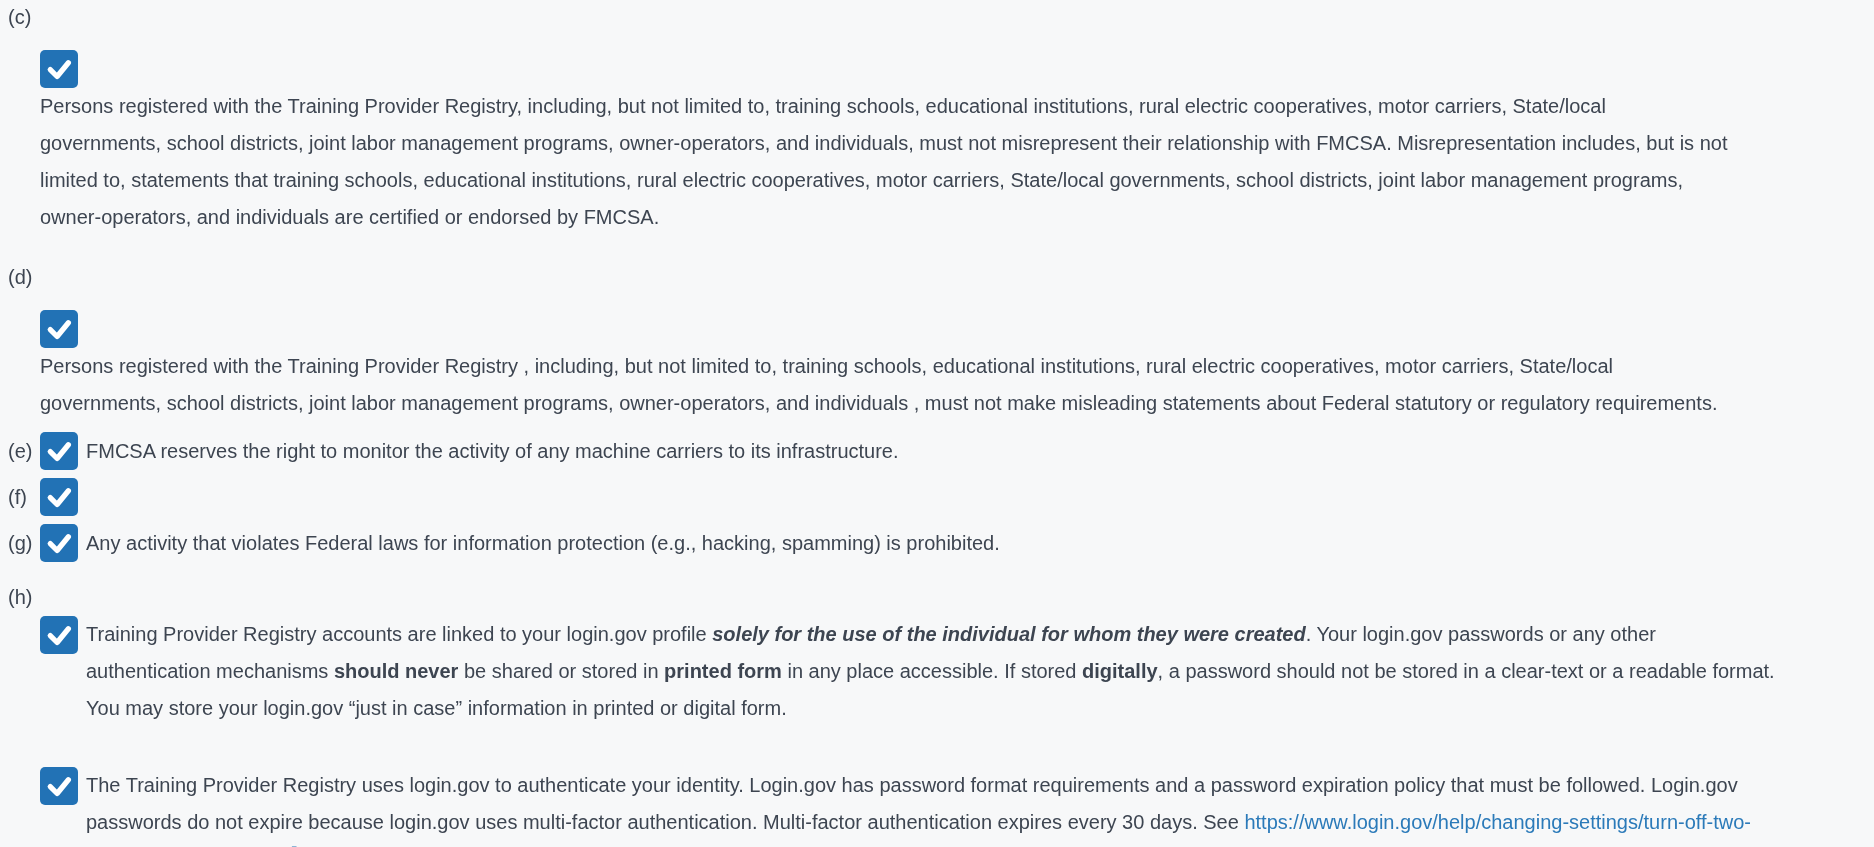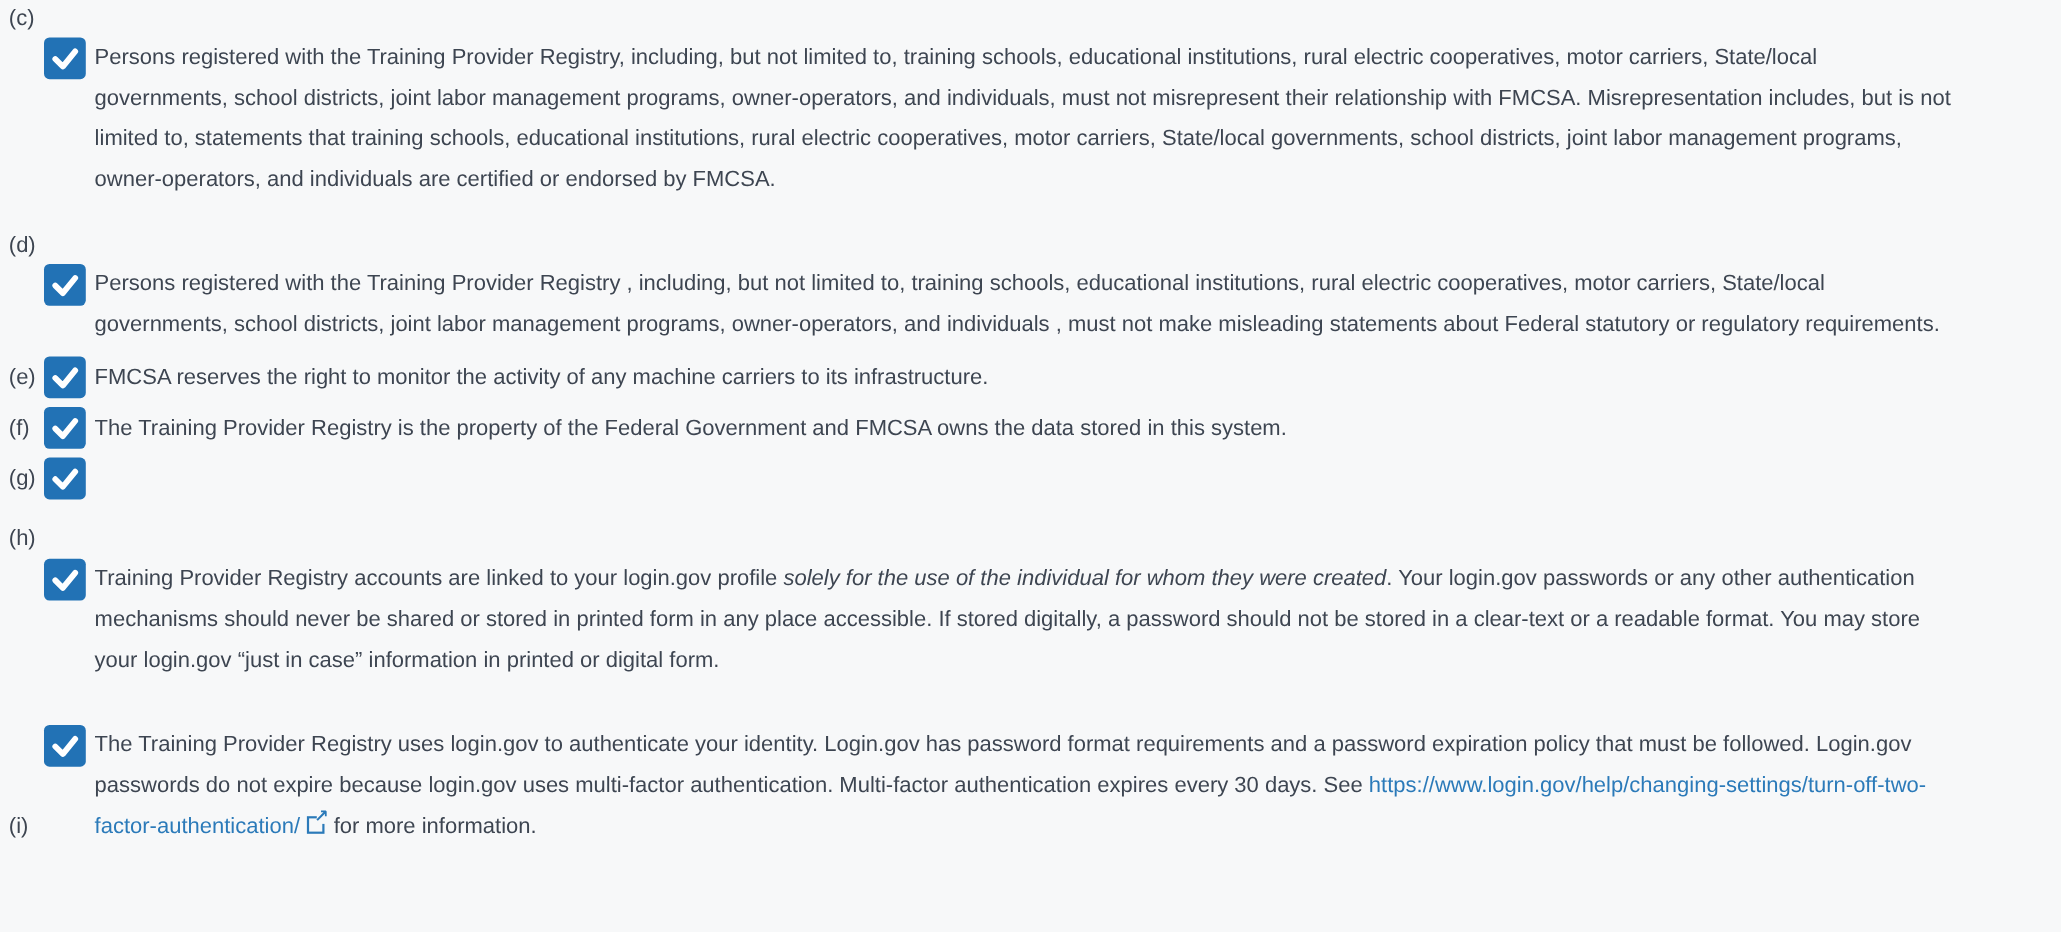--- a/index.html
+++ b/index.html
@@ -28,21 +28,21 @@
     background: #2272b5;
     border-radius: 5px;
     display: flex; align-items: center; justify-content: center;
     margin-right: 8px;
     cursor: pointer;
     box-sizing: border-box;
   }
   .checkbox svg { width: 30px; height: 30px; display: block; }
 
   .para { line-height: 37px; flex: 1 1 auto; max-width: 1690px; }
-  .b { font-weight: normal; }
+  .b { font-weight: bold; }
   .i { font-style: italic; }
 
   a.link { color: #2b7ab9; text-decoration: none; cursor: pointer; }
 
   .ext-icon {
     display: inline-block;
     width: 12px; height: 12px;
     border: 2.5px solid #2b7ab9;
     position: relative;
     margin-left: 6px; margin-right: 3px;
@@ -57,21 +57,21 @@
   }
   .ext-icon::after {
     content: "\2197";
     position: absolute;
     top: -9px; right: -6px;
     font-size: 16px; font-weight: bold;
     color: #2b7ab9;
     line-height: 1;
   }
 
-  .mt2 { margin-top: 2px; }
+  .mt2 { margin-top: 18px; flex-direction: column; }
   .mt4 { margin-top: 4px; }
   .mt8 { margin-top: 8px; }
   .mt10 { margin-top: 10px; }
   .mt20 { margin-top: 20px; }
   .mt26 { margin-top: 26px; }
   .mt40 { margin-top: 40px; }
 </style>
 </head>
 <body>
 
@@ -111,30 +111,30 @@
     <div class="para"><span>FMCSA reserves the right to monitor the activity of any machine carriers to its infrastructure.</span></div>
   </div>
 
   <div class="check-row single mt8">
     <span class="inline-label">(f)</span>
     <span class="checkbox" role="checkbox" aria-checked="true">
       <svg viewBox="0 0 24 24">
         <path d="M5 12.5l5.5 5.5L19.5 7" fill="none" stroke="#ffffff" stroke-width="4.2" stroke-linecap="round" stroke-linejoin="round"></path>
       </svg>
     </span>
-    <div class="para"><span>The Training Provider Registry is the property of the Federal Government and FMCSA owns the data stored in this system.</span></div>
   </div>
 
   <div class="check-row single mt8">
     <span class="inline-label">(g)</span>
     <span class="checkbox" role="checkbox" aria-checked="true">
       <svg viewBox="0 0 24 24">
         <path d="M5 12.5l5.5 5.5L19.5 7" fill="none" stroke="#ffffff" stroke-width="4.2" stroke-linecap="round" stroke-linejoin="round"></path>
       </svg>
     </span>
+    <div class="para"><span>Any activity that violates Federal laws for information protection (e.g., hacking, spamming) is prohibited.</span></div>
   </div>
 
   <div>
     <div class="block-label mt20">(h)</div>
     <div class="check-row indent mt4">
       <span class="checkbox" role="checkbox" aria-checked="true">
         <svg viewBox="0 0 24 24">
           <path d="M5 12.5l5.5 5.5L19.5 7" fill="none" stroke="#ffffff" stroke-width="4.2" stroke-linecap="round" stroke-linejoin="round"></path>
         </svg>
       </span>

